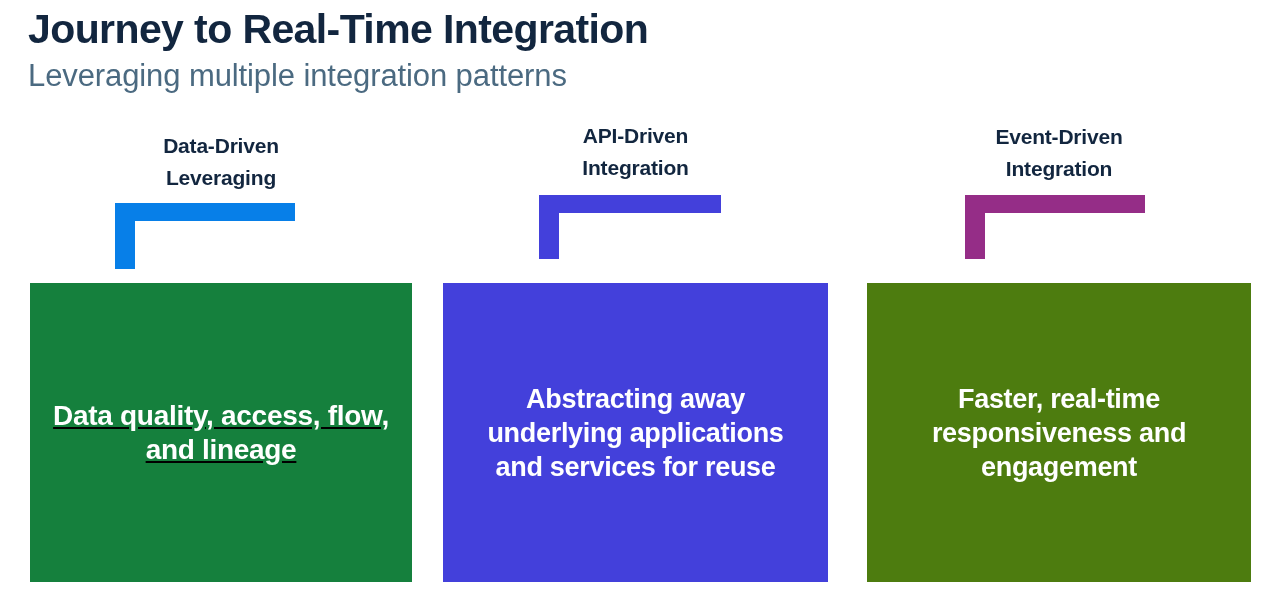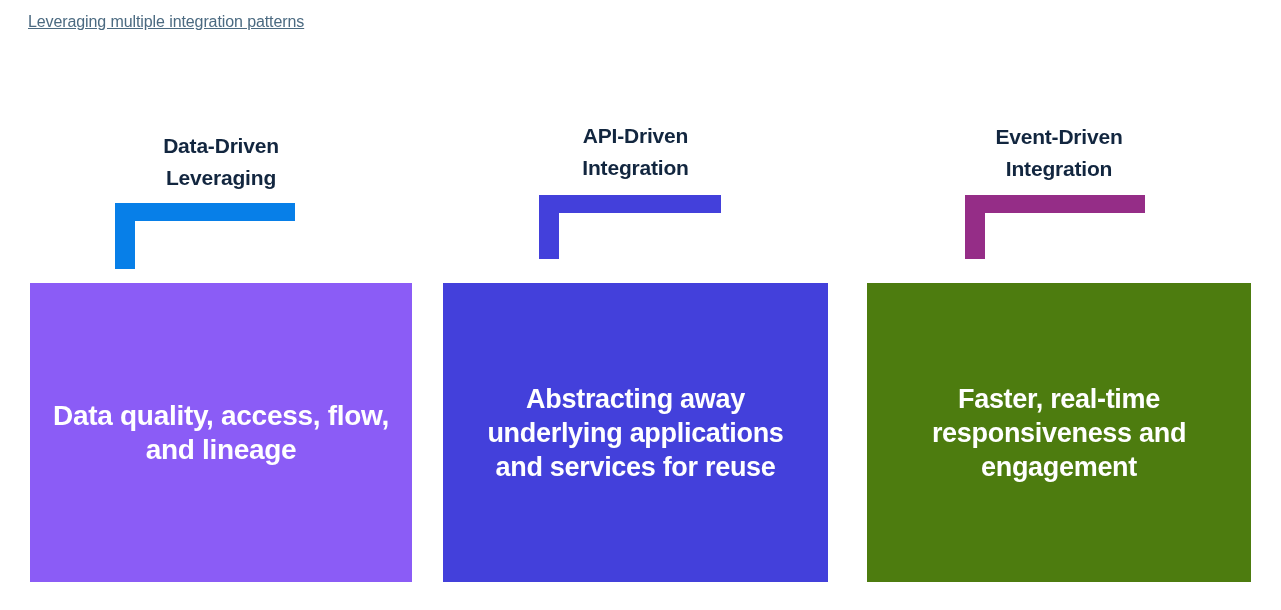--- a/index.html
+++ b/index.html
@@ -36,27 +36,26 @@
     font-size: 41px;
     line-height: 54px;
     font-weight: 700;
     letter-spacing: -0.6px;
     color: #12263f;
     white-space: nowrap;
   }
   .subtitle {
     margin: 0;
     padding-top: 5px;
-    font-size: 16px;
+    font-size: 31px;
     line-height: 30px;
     font-weight: 400;
     letter-spacing: -0.1px;
     color: #4b6a81;
     white-space: nowrap;
-    text-decoration: underline;
   }
 
   
   .column {
     position: absolute;
     top: 0;
     height: 610px;
   }
   .col-1 { left: 30px;  width: 382px; }
   .col-2 { left: 443px; width: 385px; }
@@ -128,33 +127,34 @@
   }
   .col-2 .card-text,
   .col-3 .card-text { font-size: 27px; text-align: center; }
 </style>
 </head>
 <body style="background-color: rgb(255, 255, 255);">
 
 <div class="slide">
 
   <div class="header">
+    <h1 class="title">Journey to Real-Time Integration</h1>
     <p class="subtitle">Leveraging multiple integration patterns</p>
   </div>
 
   <div class="column col-1">
     <div class="col-heading">Data-Driven
 Leveraging</div>
 
     <span class="bracket">
       <span class="arm-h" style="background-color: rgb(7, 127, 232);"></span>
       <span class="arm-v" style="background-color: rgb(7, 127, 232);"></span>
     </span>
 
-    <div class="card" style="background-color: #8b5cf6;">
+    <div class="card" style="background-color: #15803d; text-decoration: underline;">
       <div class="card-text">Data quality, access,
 flow, and lineage</div>
     </div>
   </div>
 
   <div class="column col-2">
     <div class="col-heading">API-Driven
 Integration</div>
 
     <span class="bracket">

